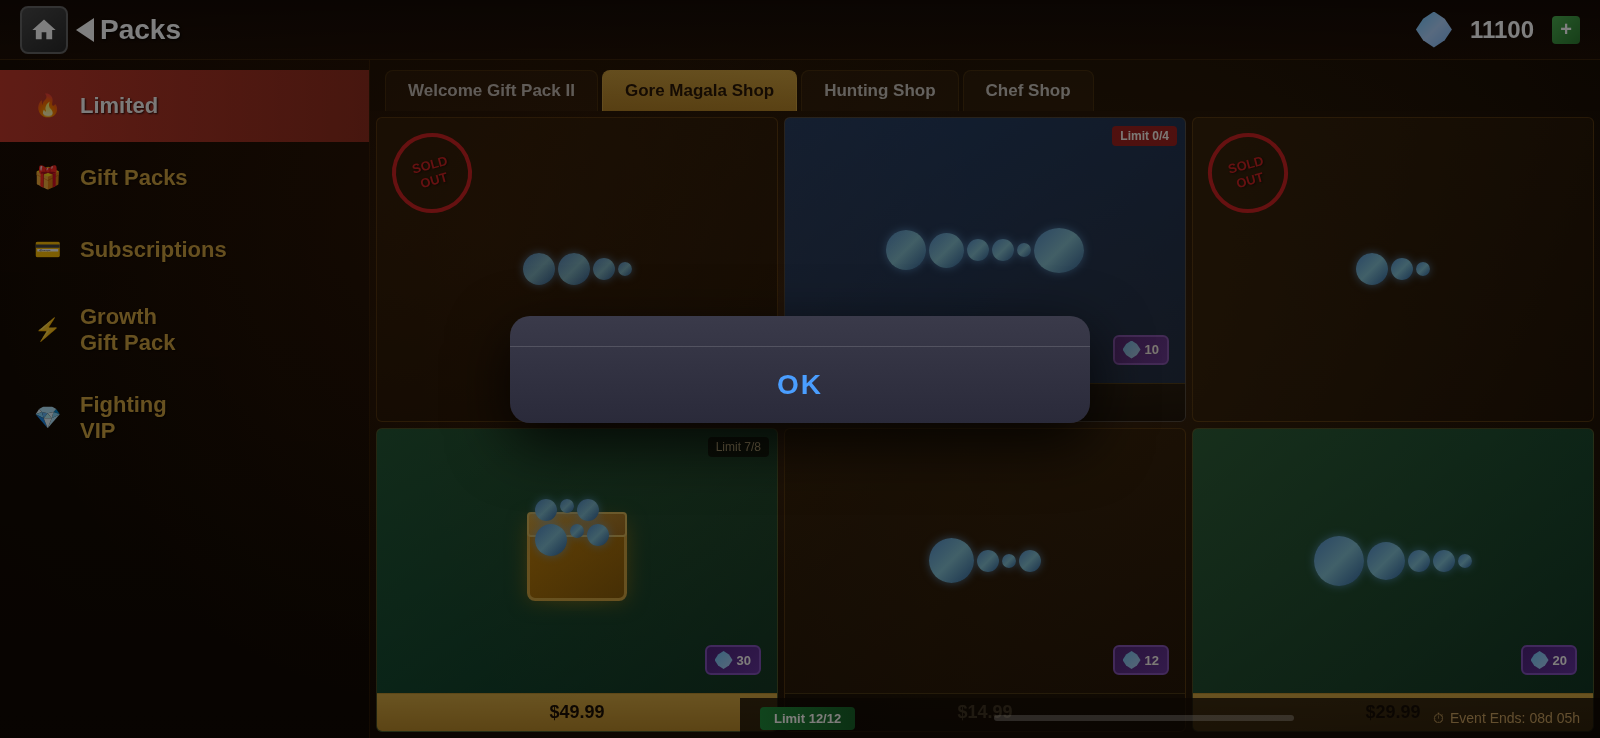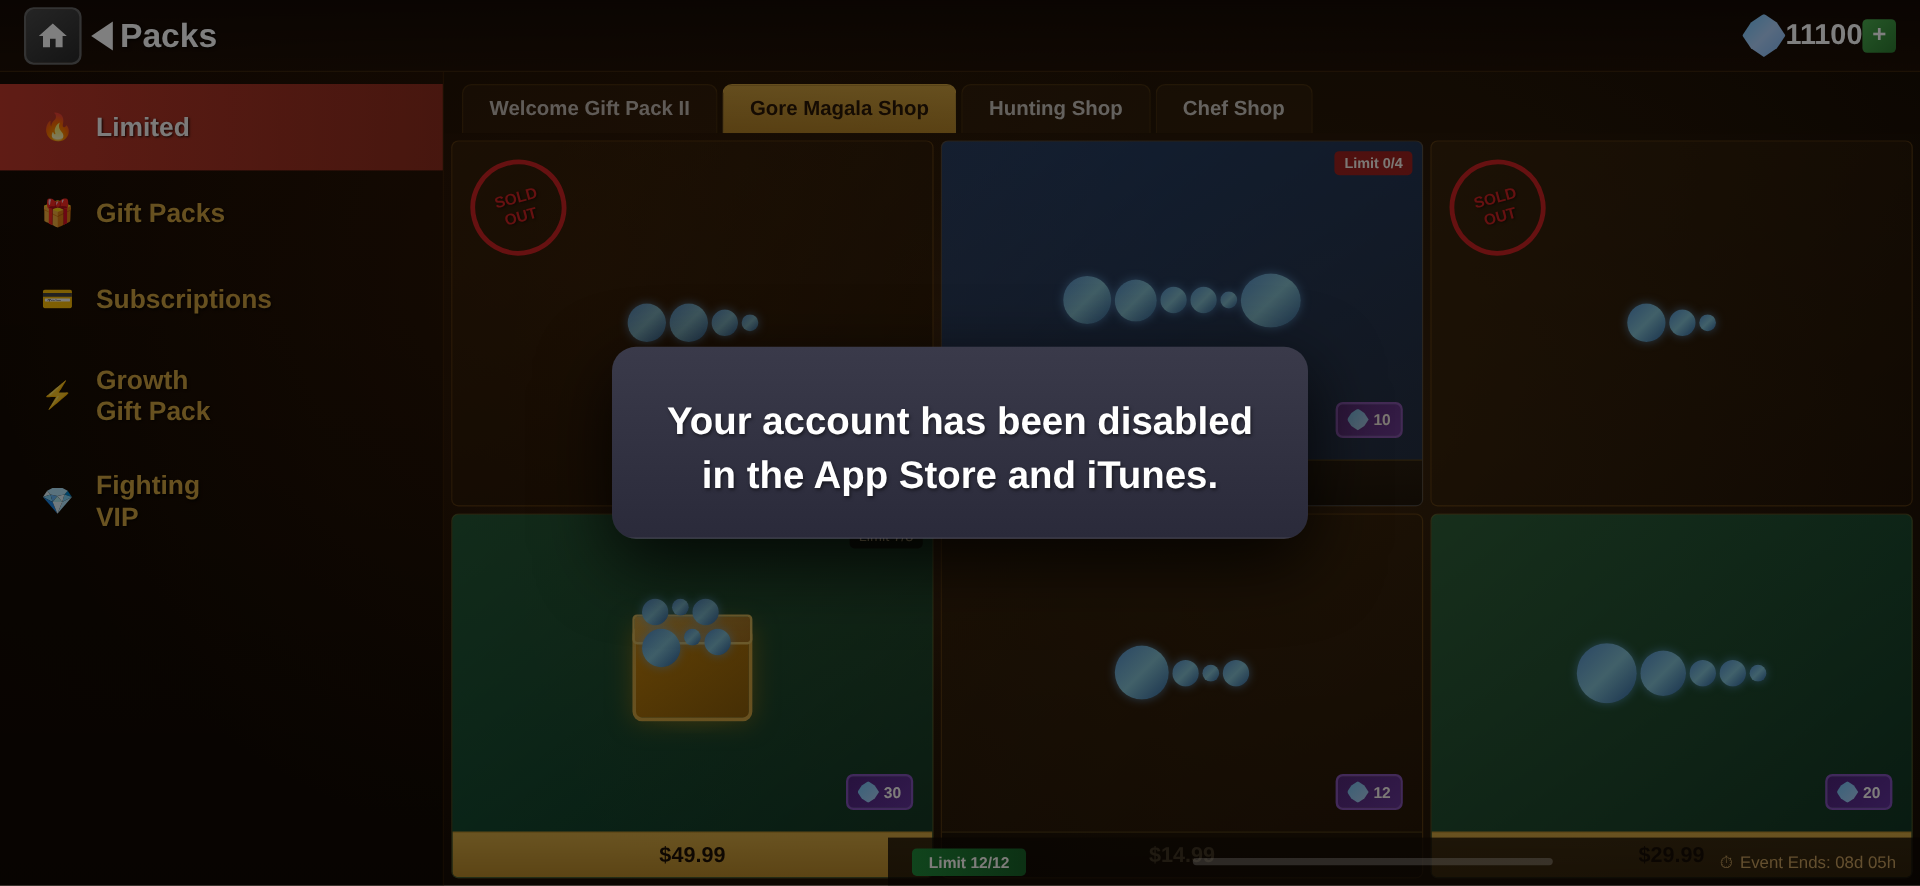--- a/index.html
+++ b/index.html
@@ -73,21 +73,21 @@
       color: white;
       font-size: 28px;
       font-weight: bold;
       text-shadow: 1px 1px 3px rgba(0,0,0,0.8);
     }
 
     .top-right {
       margin-left: auto;
       display: flex;
       align-items: center;
-      gap: 0;
+      gap: 18px;
     }
 
     .gem-icon {
       width: 36px;
       height: 36px;
       background: linear-gradient(135deg, #6ec6ff, #b0d4ff, #7eb8f7);
       clip-path: polygon(50% 0%, 80% 20%, 100% 50%, 80% 80%, 50% 100%, 20% 80%, 0% 50%, 20% 20%);
     }
 
     .currency-amount {
@@ -642,20 +642,20 @@
     <div class="scroll-bar"></div>
     <div class="event-timer">
       <span>⏱</span>
       <span>Event Ends: 08d 05h</span>
     </div>
   </div>
 </div>
 
 <div class="modal-overlay">
   <div class="modal">
-    <div class="modal-body">
-      <p class="modal-message">Your account has been disabled in the App Store and iTunes.</p>
-    </div>
     <div class="modal-divider"></div>
+    <div class="modal-footer">
+      <button class="modal-ok-btn">OK</button>
+    </div>
   </div>
 </div>
 
 <div class="bg-overlay"></div>
 
 </body></html>

